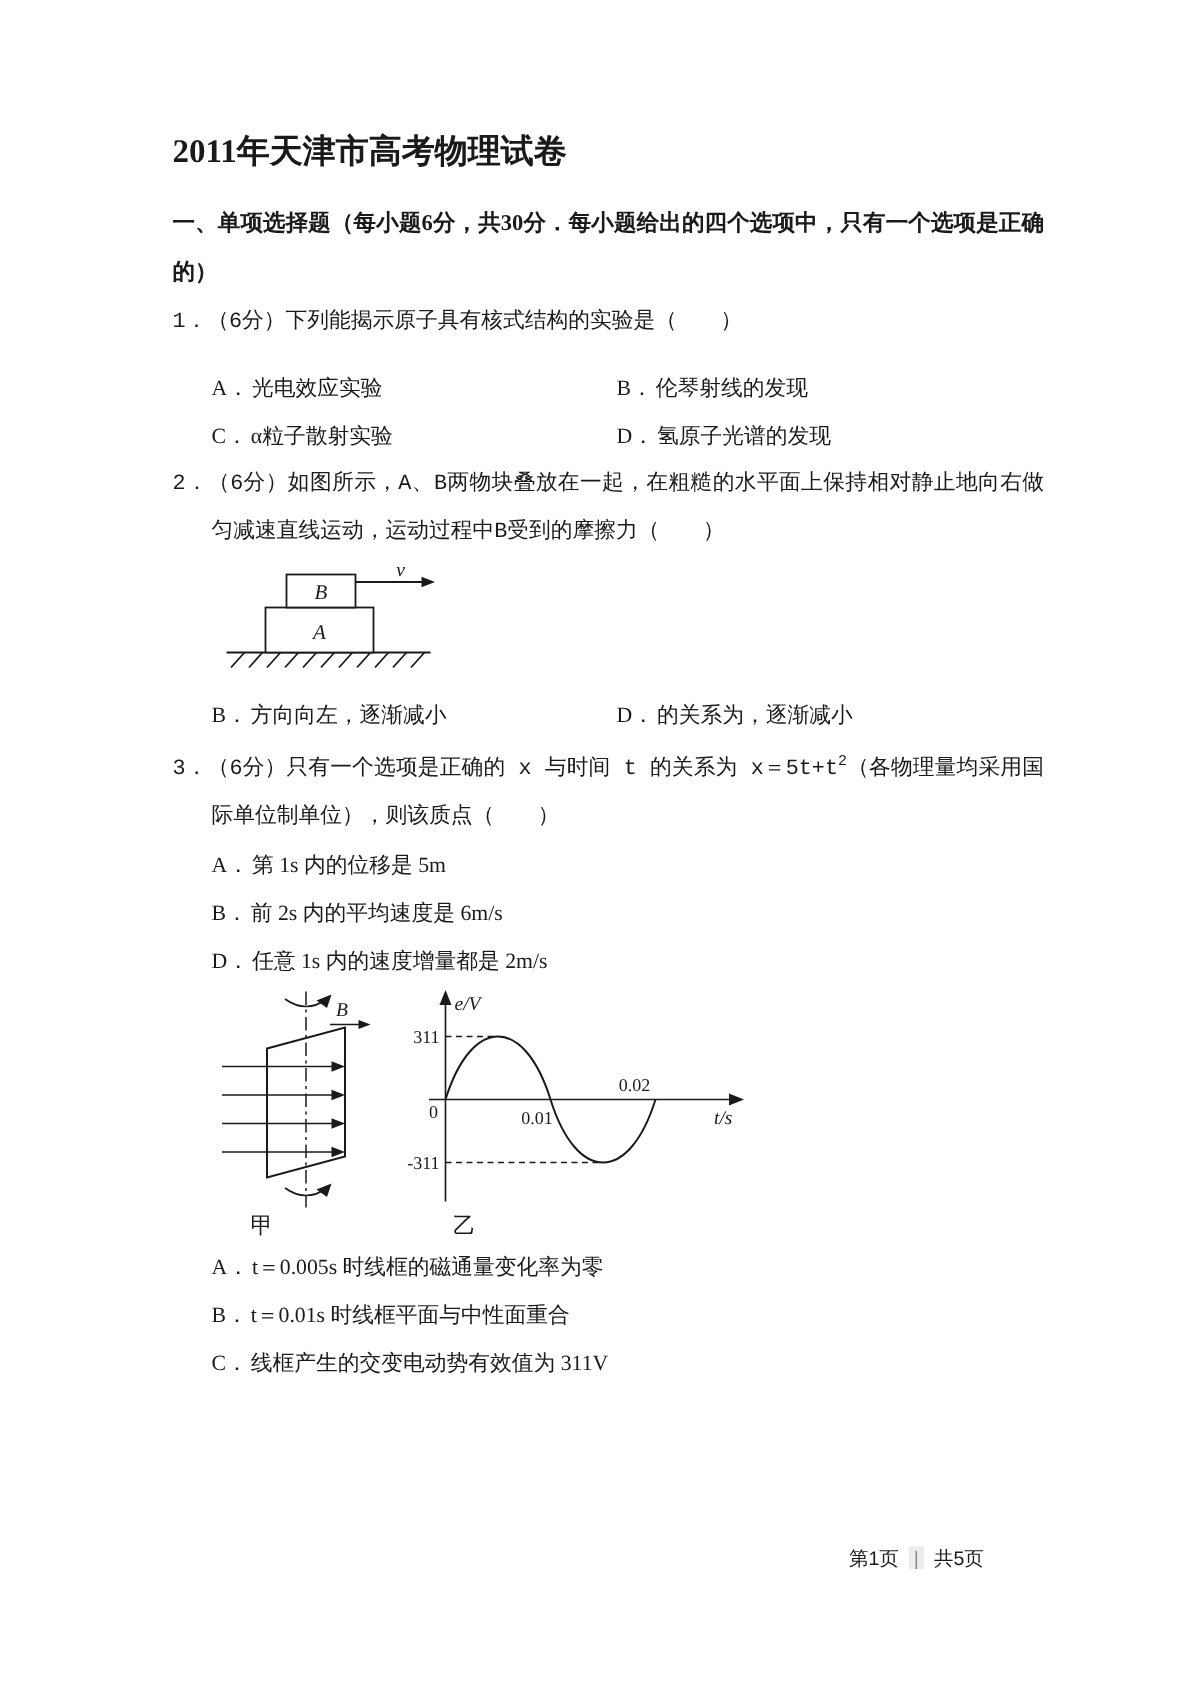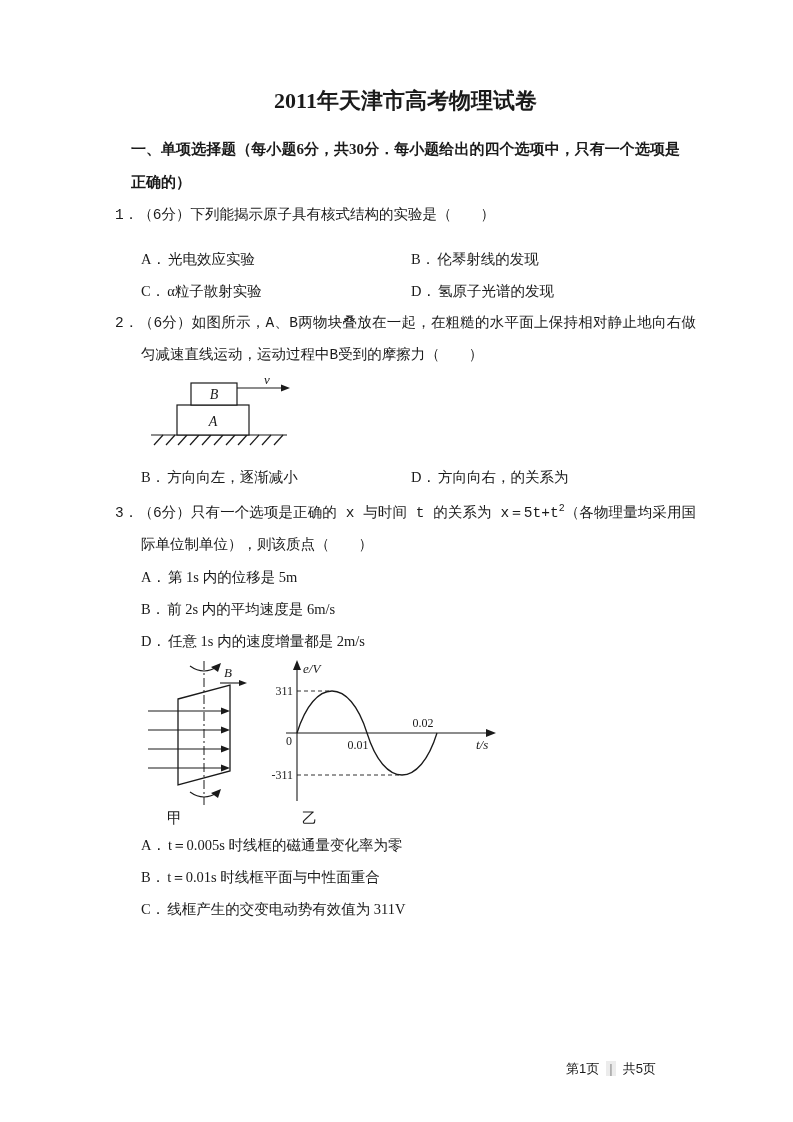--- a/index.html
+++ b/index.html
@@ -5,43 +5,43 @@
   * { box-sizing: border-box; }
   html, body { margin: 0; padding: 0; }
   body {
     width: 793px; height: 1122px;
     background: #ffffff; color: #1a1a1a;
     font-family: "Liberation Serif", "DejaVu Serif", serif;
     position: relative; overflow: hidden;
   }
   .content { padding: 0 97px 0 115px; }
   .title {
-    margin: 86px 0 0; text-align: center;
+    margin: 86px 0 0; 
     font-size: 22px; font-weight: bold; line-height: 30px;
   }
   .section-heading {
-    margin: 17px 16px 0; font-size: 15px; font-weight: bold;
+    margin: 17px 0 0; font-size: 15px; font-weight: bold;
     line-height: 33px; text-align: justify; font-family: Liberation Serif, serif;
   }
   .stem {
     margin: 0; font-size: 14.5px; line-height: 32px;
     padding-left: 26px; text-indent: -26px; text-align: justify; font-family: Liberation Mono, monospace;
   }
   sup { font-size: 10px; }
   .opts { padding-left: 26px; font-size: 14.5px; }
   .opts.two-col { display: grid; grid-template-columns: 270px auto; margin-top: 12px; }
   .opt { margin: 0; line-height: 32px; }
   .olabel { margin-right: 2px; }
   .fig-q2 { display: block; margin: 4px 0 2px 32px; }
   .fig-q4 { margin: 2px 0 0 25px; display: flex; align-items: flex-start; }
   .fig-captions { display: flex; font-size: 15px; line-height: 22px; padding-left: 52px; }
   .cap-right { margin-left: 120px; }
   .footer {
     position: absolute; left: 566px; top: 1030px;
-    font-size: 13px; font-family: "Liberation Sans", "DejaVu Sans", sans-serif; margin-top: 30px;
+    font-size: 13px; font-family: "Liberation Sans", "DejaVu Sans", sans-serif;
   }
   .footer .sep { color: #8a8a8a; background: #ececec; padding: 0 3px; margin: 0 7px; }
   svg text { fill: #1a1a1a; }
 </style>
 </head>
 <body>
 
 <div class="content">
 
   <h1 class="title">2011年天津市高考物理试卷</h1>
@@ -80,21 +80,21 @@
         <line x1="90" y1="13" x2="136" y2="13"></line>
       </g>
       <polygon points="143,13 134,9.5 134,16.5" fill="#1a1a1a"></polygon>
       <text x="66" y="51" text-anchor="middle" font-size="14" font-style="italic">A</text>
       <text x="67" y="24" text-anchor="middle" font-size="14" font-style="italic">B</text>
       <text x="120" y="9" text-anchor="middle" font-size="13" font-style="italic">v</text>
     </svg>
 
     <div class="opts two-col">
       <p class="opt"><span class="olabel">B．</span><span>方向向左，逐渐减小</span></p>
-      <p class="opt"><span class="olabel">D．</span><span>方向向右，的关系为</span></p>
+      <p class="opt"><span class="olabel">D．</span><span>的关系为，逐渐减小</span></p>
     </div>
   </div>
 
   <div>
     <p class="stem"><span>3．</span><span>（6分）只有一个选项是正确的 x 与时间 t 的关系为 x＝5t+t</span><sup>2</sup><span>（各物理量均采用国际单位制单位），则该质点（　　）</span></p>
     <div class="opts">
       <p class="opt"><span class="olabel">A．</span><span>第 1s 内的位移是 5m</span></p>
       <p class="opt"><span class="olabel">B．</span><span>前 2s 内的平均速度是 6m/s</span></p>
       <p class="opt"><span class="olabel">D．</span><span>任意 1s 内的速度增量都是 2m/s</span></p>
     </div>

